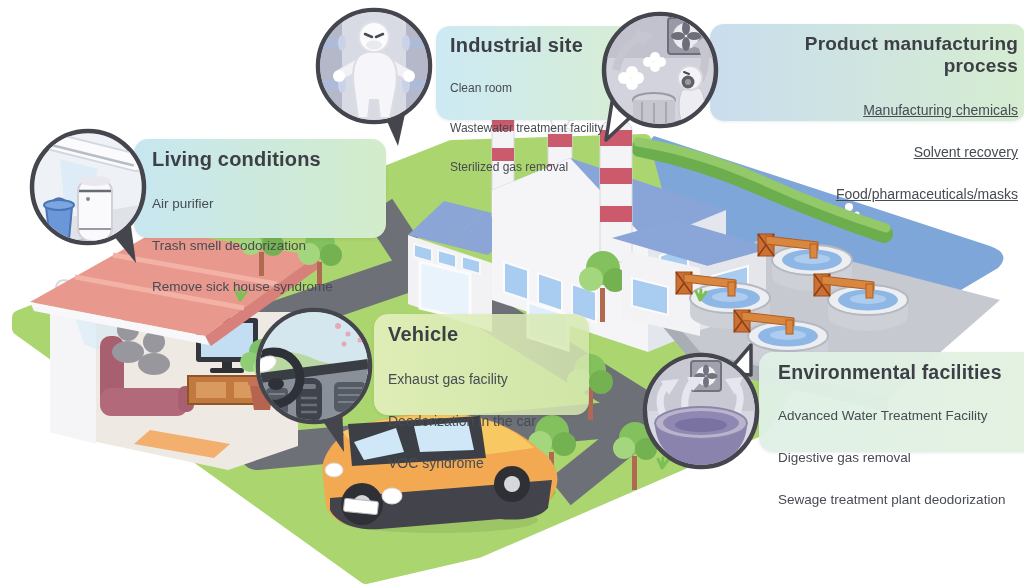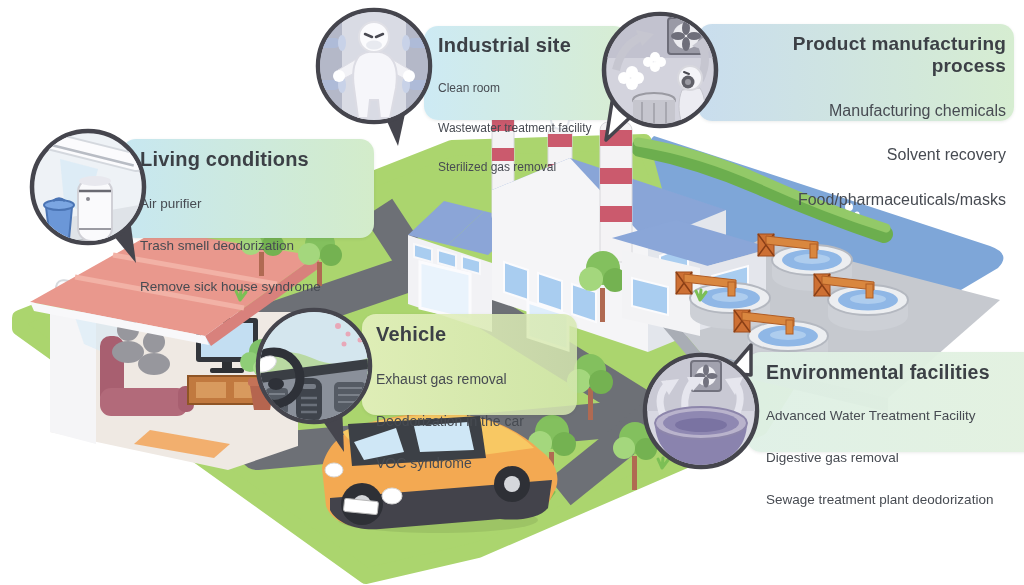--- a/index.html
+++ b/index.html
@@ -2,39 +2,39 @@
 <html><head>
 <meta charset="utf-8">
 <style>
   html,body{margin:0;padding:0;background:#ffffff;}
   .stage{position:relative;width:1024px;height:585px;background:#fff;overflow:hidden;
          font-family:"Liberation Sans","DejaVu Sans",sans-serif;}
   .scene-svg{position:absolute;left:0;top:0;}
 
   
   .callout{position:absolute;z-index:5;}
-  .box{position:absolute;left:0;top:0;border-radius:14px;z-index:1;
+  .box{position:absolute;left:12px;top:0;border-radius:14px;z-index:1;
        box-shadow:0 1px 3px rgba(60,70,60,.10);}
   .box-title{font-weight:bold;color:#3c4046;font-size:20px;letter-spacing:.2px;
              margin:0 0 3px 0;line-height:1.15;}
   .box-item{color:#474b52;font-size:13.5px;line-height:1.3;margin-top:24px;}
   .bubble{position:absolute;z-index:2;}
 
   .callout-industrial{left:424px;top:26px;}
   .callout-industrial .box{width:182px;height:86px;padding:8px 8px 0 14px;
       background:linear-gradient(90deg,#cdeaf4,#d7edd2);}
   .callout-industrial .box-item{font-size:12px;}
   .callout-industrial .box-item:first-of-type{font-size:14px;margin-bottom:1px;}
   .callout-industrial .bubble{left:-112px;top:-22px;}
 
   .callout-manufacturing{left:698px;top:24px;}
   .callout-manufacturing .box{width:292px;height:88px;padding:9px 8px 0 16px;
       background:linear-gradient(90deg,#c9ddee,#d6edd1);text-align:right;}
   .callout-manufacturing .box-title{font-size:19px;}
-  .callout-manufacturing .box-item{font-size:16px;}
+  .callout-manufacturing .box-item{font-size:14px;text-decoration:underline;}
   .callout-manufacturing .bubble{left:-100px;top:-16px;}
 
   .callout-living{left:122px;top:139px;}
   .callout-living .box{width:218px;height:90px;padding:9px 16px 0 18px;
       background:linear-gradient(90deg,#c7e7f1,#d3ecca);}
   .callout-living .bubble{left:-96px;top:-14px;}
 
   .callout-vehicle{left:362px;top:314px;}
   .callout-vehicle .box{width:193px;height:92px;padding:9px 8px 0 14px;
       background:linear-gradient(90deg,rgba(228,240,190,.9),rgba(214,232,176,.84));}
@@ -427,21 +427,21 @@
         <ellipse cx="69" cy="56" rx="16" ry="5" fill="#e8e8ee"></ellipse>
         <circle cx="62" cy="74" r="2" fill="#888890"></circle>
       </g>
     </g>
   </svg>
 </div>
 
 <div class="callout callout-vehicle">
   <div class="box">
     <div class="box-title">Vehicle</div>
-    <div class="box-item">Exhaust gas removal</div>
+    <div class="box-item">Exhaust gas facility</div>
     <div class="box-item">Deodorization in the car</div>
     <div class="box-item">VOC syndrome</div>
   </div>
   <svg class="bubble" width="124" height="152" viewBox="0 0 124 152">
     <polygon points="66,110 90,102 92,148" fill="#45454d"></polygon>
     <clipPath id="clipD">
           <circle cx="62" cy="62" r="54"></circle>
         </clipPath>
     <circle cx="62" cy="62" r="56" fill="#d6e5ec" stroke="#45454d" stroke-width="4.5"></circle>
     <g clip-path="url(#clipD)">

